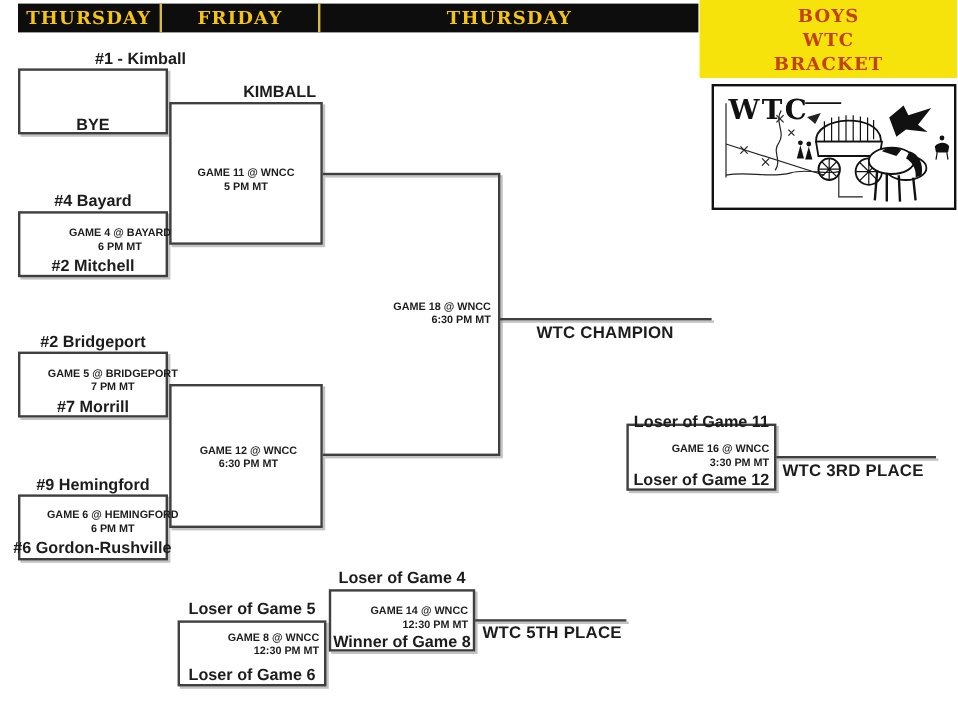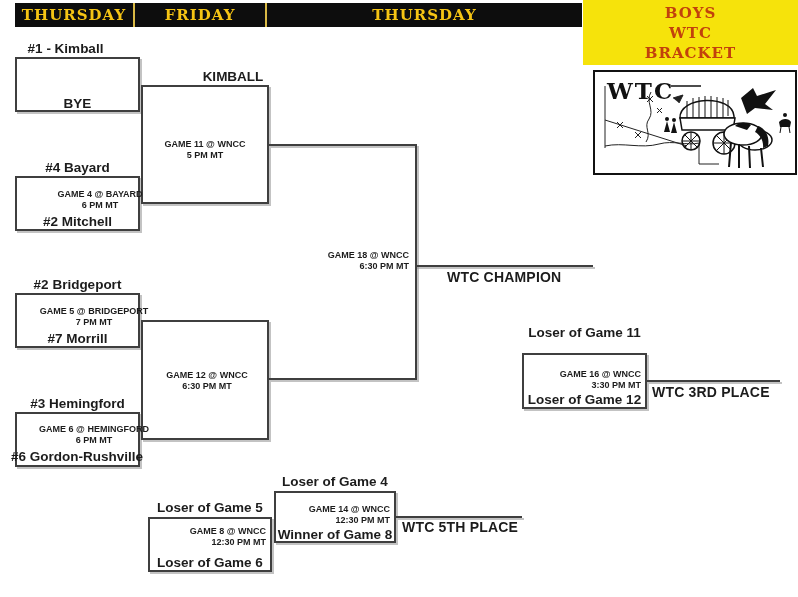--- a/index.html
+++ b/index.html
@@ -110,27 +110,27 @@
   <div class="rect" style="left:148px;top:517px;width:124px;height:55px;"></div>
   <div class="rect" style="left:274px;top:491px;width:122px;height:52px;"></div>
 
   <div class="hline" style="left:269px;top:144px;width:146px;"></div>
   <div class="hline" style="left:269px;top:378px;width:146px;"></div>
   <div class="vline" style="left:415px;top:144px;height:236px;"></div>
   <div class="hline" style="left:415px;top:265px;width:178px;"></div>
   <div class="hline" style="left:647px;top:380px;width:133px;"></div>
   <div class="hline" style="left:396px;top:516px;width:126px;"></div>
 
-  <div class="team" style="left:3px;top:41px;width:125px;">#1 - Kimball</div>
+  <div class="team" style="left:30px;top:41px;width:125px;text-align:right;">#1 - Kimball</div>
   <div class="team" style="left:15px;top:96px;width:125px;">BYE</div>
   <div class="team" style="left:15px;top:160px;width:125px;">#4 Bayard</div>
   <div class="team" style="left:15px;top:214px;width:125px;">#2 Mitchell</div>
   <div class="team" style="left:15px;top:277px;width:125px;">#2 Bridgeport</div>
   <div class="team" style="left:15px;top:331px;width:125px;">#7 Morrill</div>
-  <div class="team" style="left:15px;top:396px;width:125px;">#3 Hemingford</div>
+  <div class="team" style="left:15px;top:396px;width:125px;">#9 Hemingford</div>
   <div class="team" style="left:8px;top:449px;width:138px;">#6 Gordon-Rushville</div>
 
   <div class="team" style="left:141px;top:69px;width:128px;padding-left:28px;">KIMBALL</div>
 
   <div class="game c" style="left:40px;top:189px;width:120px;">
     <div>GAME 4 @ BAYARD</div>
     <div>6 PM MT</div>
   </div>
   <div class="game c" style="left:34px;top:306px;width:120px;">
     <div>GAME 5 @ BRIDGEPORT</div>
@@ -158,21 +158,21 @@
   </div>
   <div class="game r" style="left:146px;top:526px;width:120px;">
     <div>GAME 8 @ WNCC</div>
     <div>12:30 PM MT</div>
   </div>
   <div class="game r" style="left:270px;top:504px;width:120px;">
     <div>GAME 14 @ WNCC</div>
     <div>12:30 PM MT</div>
   </div>
 
-  <div class="team" style="left:522px;top:325px;width:125px;">Loser of Game 11</div>
+  <div class="team" style="left:522px;top:344px;width:125px;">Loser of Game 11</div>
   <div class="team" style="left:522px;top:392px;width:125px;">Loser of Game 12</div>
 
   <div class="team" style="left:148px;top:500px;width:124px;">Loser of Game 5</div>
   <div class="team" style="left:148px;top:555px;width:124px;">Loser of Game 6</div>
   <div class="team" style="left:274px;top:474px;width:122px;">Loser of Game 4</div>
   <div class="team" style="left:274px;top:527px;width:122px;">Winner of Game 8</div>
 
   <div class="place" style="left:447px;top:269px;">WTC CHAMPION</div>
   <div class="place" style="left:652px;top:384px;">WTC 3RD PLACE</div>
   <div class="place" style="left:402px;top:519px;">WTC 5TH PLACE</div>

